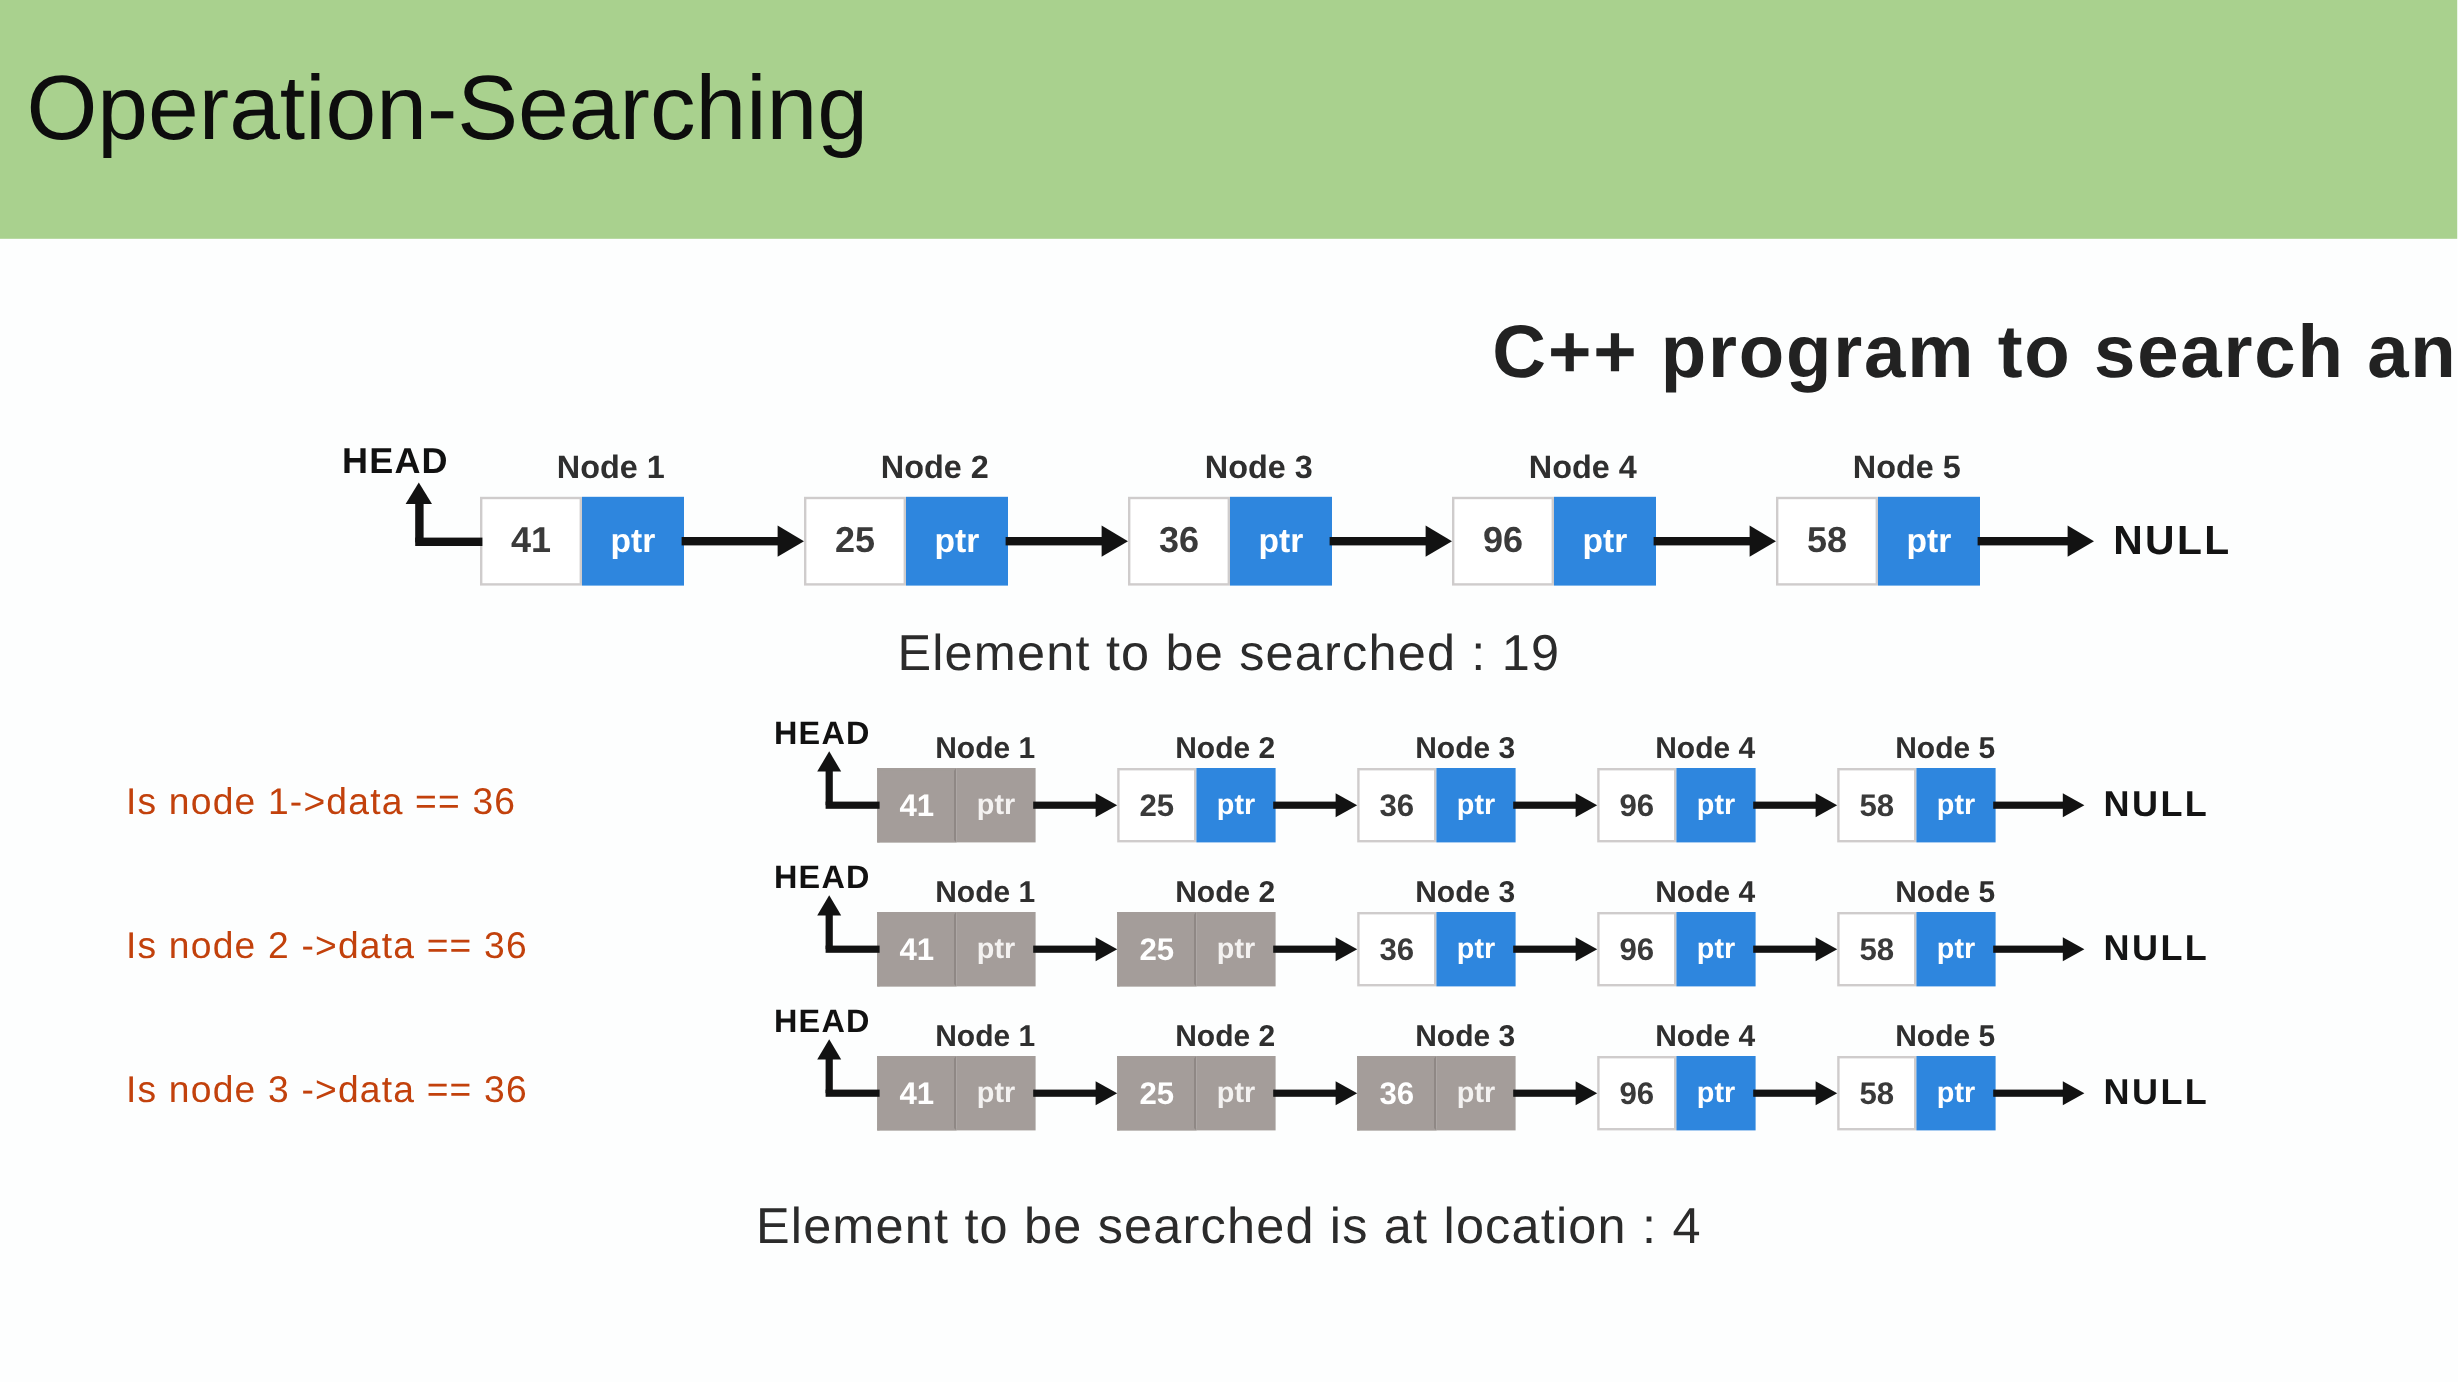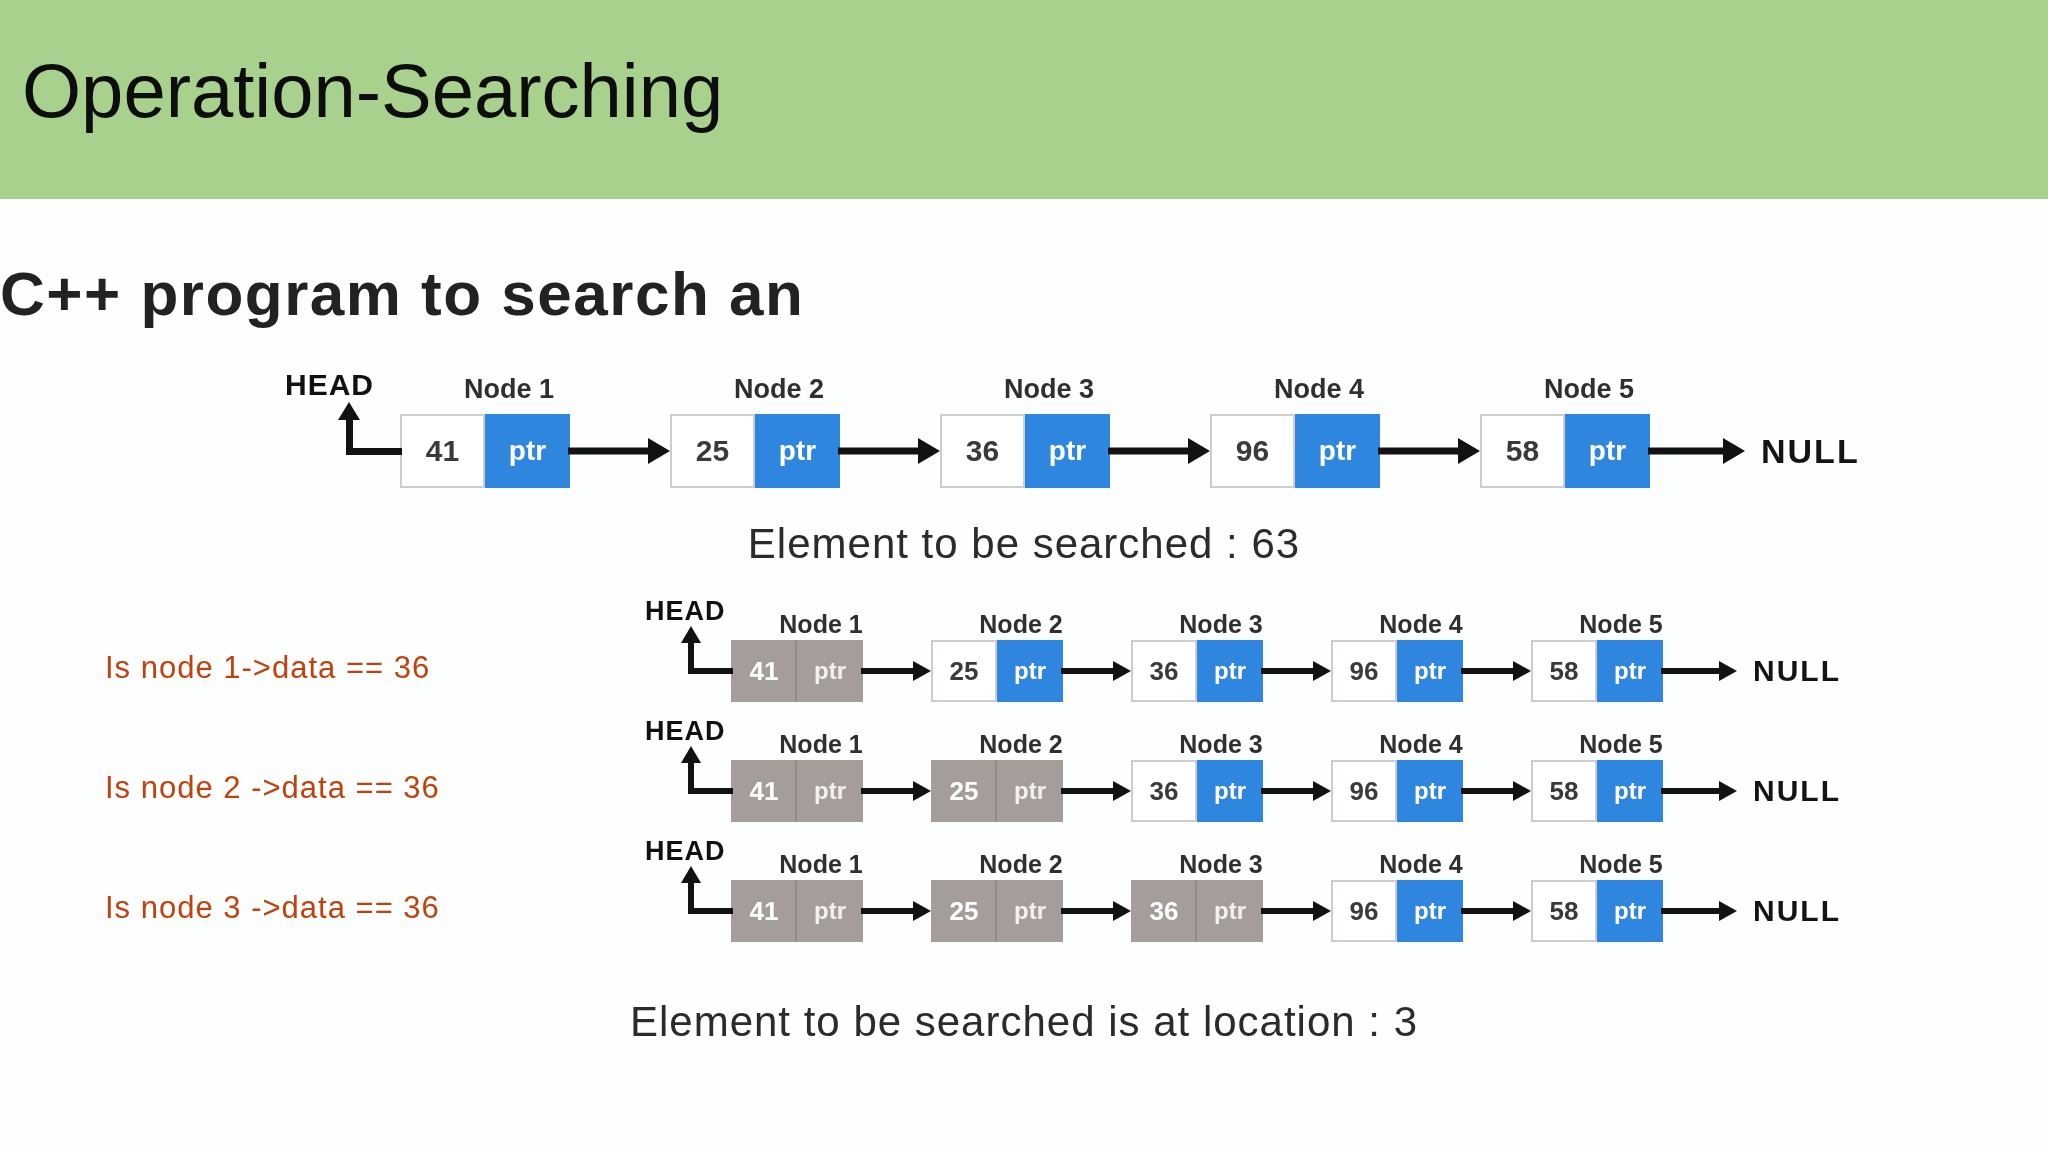--- a/index.html
+++ b/index.html
@@ -10,21 +10,21 @@
   
   .titlebar{
     height:199px;background:var(--green,#a9d18e);
     display:flex;align-items:center;box-sizing:border-box;padding:0 0 18px 22px;
   }
   .titlebar h1{
     margin:0;font-size:76px;font-weight:400;color:#0d0d0d;letter-spacing:0;
   }
   
   .heading{
-    margin:58px 0 0 0;text-align:left;font-weight:700;color:#222;
+    margin:58px 0 0 0;text-align:right;font-weight:700;color:#222;
     font-size:62px;line-height:1.18;letter-spacing:1.5px;
   }
   
   .list{display:flex;align-items:flex-start;}
   .list, .list *{box-sizing:border-box;}
   .node{display:flex;flex-direction:column;align-items:center;flex:none;}
   .node-label{
     height:var(--labelH);display:flex;align-items:flex-start;justify-content:center;
     font-weight:700;color:#2f2f2f;font-size:var(--labelFs);white-space:nowrap;
     padding-top:var(--labelPad);
@@ -174,21 +174,21 @@
         <div class="node-label">Node 5</div>
         <div class="node-box">
           <div class="cell data">58</div>
           <div class="cell ptr">ptr</div>
         </div>
       </div>
       <div class="arrow null-arrow"></div>
       <div class="null-label">NULL</div>
     </div>
 
-  <p class="search-prompt">Element to be searched : 63</p>
+  <p class="search-prompt">Element to be searched : 19</p>
 
   <div class="steps" id="steps">
       <div class="step-row">
         <div class="step-label">Is node 1-&gt;data == 36</div>
         <div class="list small">
           <div class="head">
             <span class="head-label">HEAD</span>
             <span class="head-tri"></span>
             <span class="head-vline"></span>
             <span class="head-hline"></span>
@@ -335,14 +335,14 @@
               <div class="cell data">58</div>
               <div class="cell ptr">ptr</div>
             </div>
           </div>
           <div class="arrow null-arrow"></div>
           <div class="null-label">NULL</div>
         </div>
       </div>
     </div>
 
-  <p class="result">Element to be searched is at location : 3</p>
+  <p class="result">Element to be searched is at location : 4</p>
 </div>
 
 </body></html>

